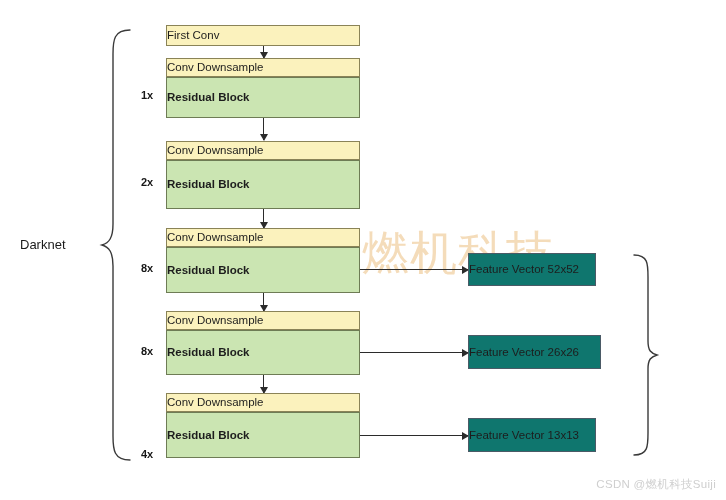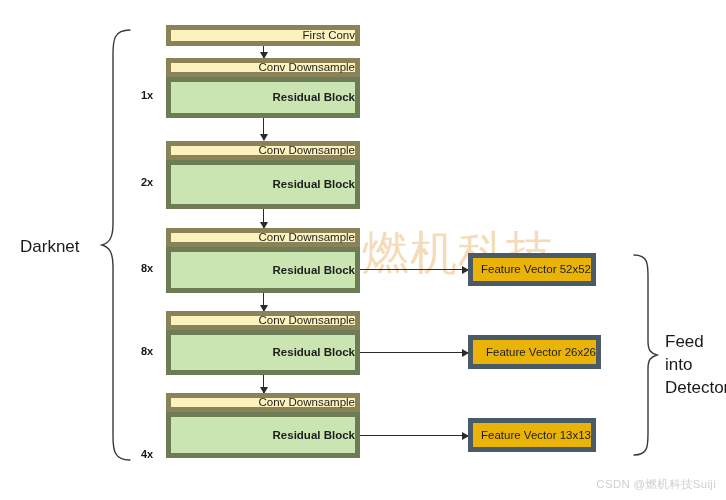--- a/index.html
+++ b/index.html
@@ -40,33 +40,33 @@
     letter-spacing:.3px;
     pointer-events:none;
     user-select:none;
     margin-left:11px;
   }
 
   
   .box{
     position:absolute;
     box-sizing:border-box;
-    border:5px solid #3b82f6;
+    border:1px solid #3b82f6;
     display:flex;
     align-items:center;
-    justify-content:flex-end;
+    justify-content:flex-start;
     font-size:11.5px;
     color:#1d1d1d;
     text-align:center;
     line-height:1.1;
     z-index:3;
   }
   .box-yellow{ background:#fbf2bd; border-color:#8a8357; }
   .box-green { background:#cbe5b2; border-color:#6e7c55;font-weight:bold; }
-  .box-blue  { background:#eab308; border-color:#4a5a66; }
+  .box-blue  { background:#0f766e; border-color:#4a5a66; }
 
   
   .mult{
     position:absolute;
     font-size:11px;
     font-weight:bold;
     color:#171717;
     z-index:3;
   }
 
@@ -103,21 +103,21 @@
     border-bottom:4px solid transparent;
     border-left:7px solid #2b2b2b;
   }
 
   
   .brace{ position:absolute; z-index:2; }
   .brace svg{ display:block; overflow:visible; }
 
   .side-label{
     position:absolute;
-    font-size:17px;
+    font-size:13px;
     color:#1a1a1a;
     line-height:1.35;
     z-index:3;
     white-space:pre-line;
   }
 </style>
 </head>
 <body>
 
 <div id="canvas">
@@ -197,19 +197,16 @@
   </div>
   <div class="box box-blue" style="left:468px;top:418px;width:128px;height:34px;">
     <span>Feature Vector 13x13</span>
   </div>
 
   <div class="brace" style="left:632px;top:253px;">
     <svg width="28" height="204" viewBox="0 0 28 204" fill="none" aria-hidden="true">
       <path d="M2 2 C16 2 16 11 16 24 L16 88 C16 98 19 100 25 102 C19 104 16 106 16 116 L16 180 C16 193 16 202 2 202" stroke="#3a3a3a" stroke-width="1.4" fill="none" stroke-linecap="round"></path>
     </svg>
   </div>
-  <div class="side-label" style="left:665px;top:331px;">Feed
-into
-Detector</div>
 
   <div class="wm-small">CSDN @燃机科技Suiji</div>
 
 </div>
 
 </body></html>

